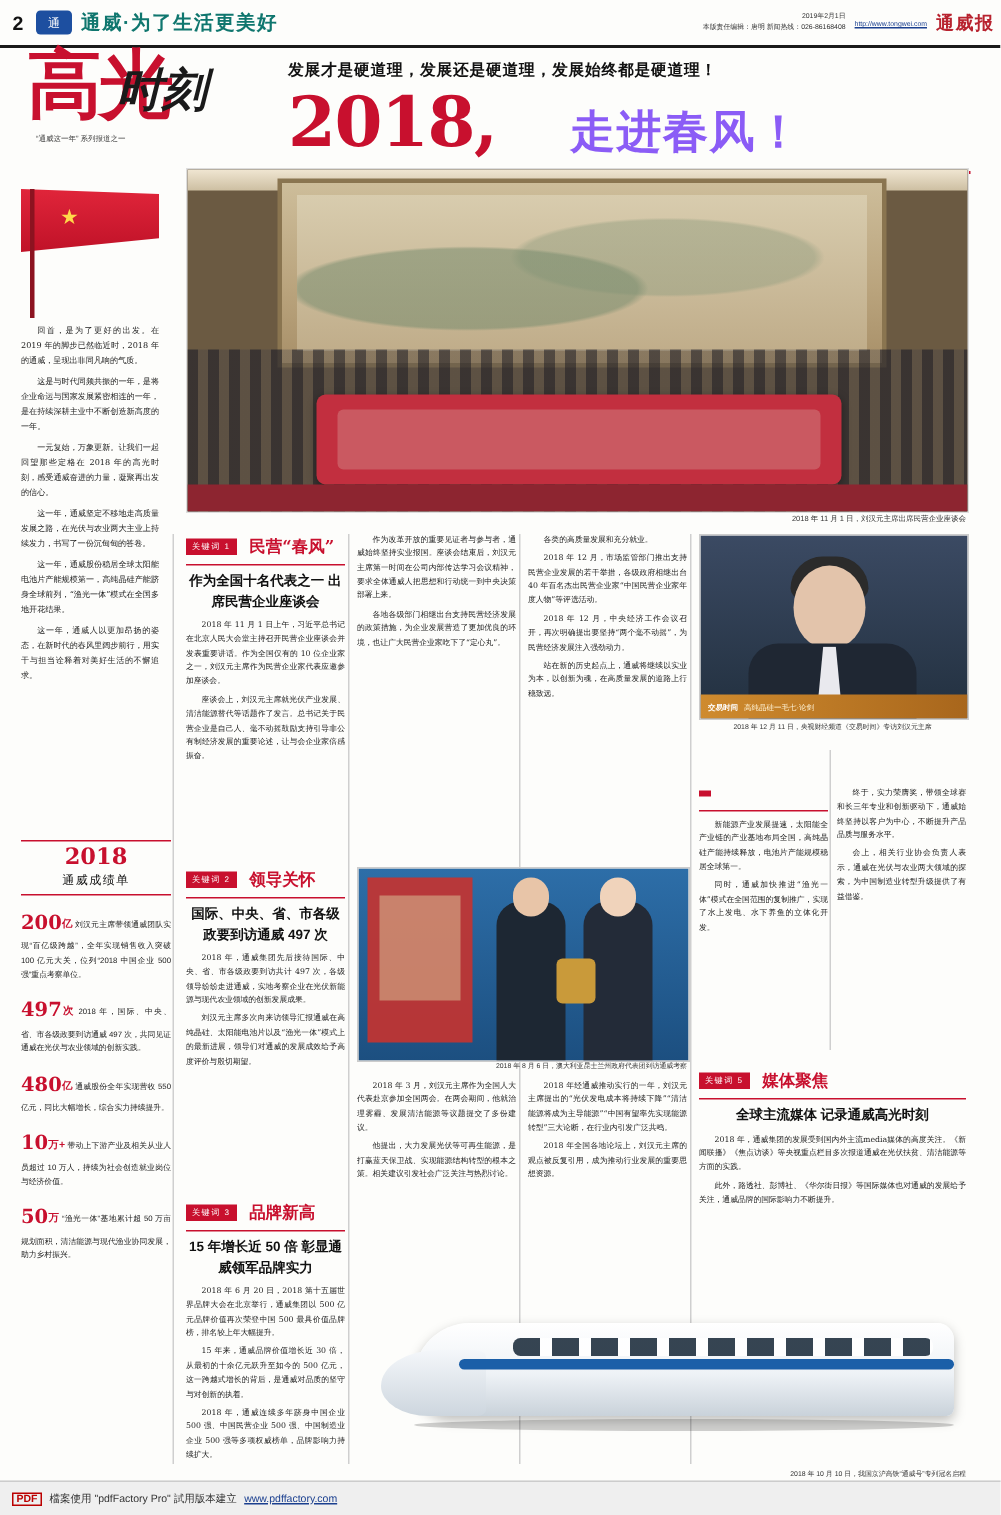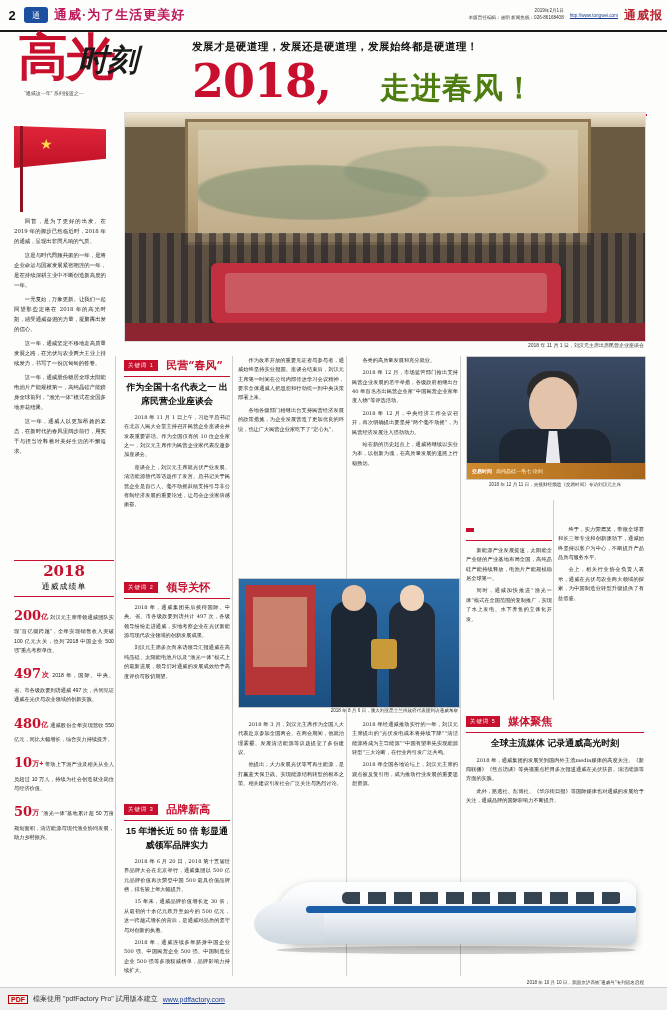--- a/index.html
+++ b/index.html
@@ -28,21 +28,21 @@
     width:16px;text-align:center;font-size:13px;font-weight:bold;color:#111;
     margin-left:4px;
   }
   .mh-logo{
     width:24px;height:16px;margin-left:4px;
     background:#1d4fa0;border-radius:3px;
     display:flex;align-items:center;justify-content:center;
   }
   .mh-logo span{color:#fff;font-size:8px;}
   .mh-title{
-    font-size:13px;font-weight:bold;margin-left:6px;letter-spacing:1px;color:#be185d;
+    font-size:13px;font-weight:bold;margin-left:6px;letter-spacing:1px;color:#0f766e;
   }
   .mh-right{
     margin-left:auto;display:flex;align-items:center;gap:6px;padding-right:4px;
   }
   .mh-meta{font-size:4.6px;line-height:1.5;color:#333;text-align:right;}
   .mh-url{font-size:4.6px;color:#1a3f8f;text-decoration:underline;}
   .mh-brand{
     font-size:12px;font-weight:bold;color:#b8232f;
     font-family:"DejaVu Serif",serif;letter-spacing:1px;
   }
@@ -71,21 +71,21 @@
     font-size:10.5px;font-weight:bold;color:#111;letter-spacing:0.5px;
   }
   .year-2018{
     position:absolute;left:192px;top:26px;
     font-family:"DejaVu Serif",serif;
     font-size:46px;font-weight:bold;color:#c8102e;line-height:1;
     letter-spacing:-1px;
   }
   .year-rest{
     position:absolute;left:380px;top:36px;
-    font-size:30px;font-weight:bold;color:#4d7c0f;letter-spacing:1px;
+    font-size:30px;font-weight:bold;color:#8b5cf6;letter-spacing:1px;
   }
   .redline{
     position:absolute;left:192px;top:82px;width:455px;height:2px;background:#c8102e;
   }
 
   
   .flag{
     position:absolute;left:14px;top:126px;width:92px;height:86px;
   }
   .flag .f1{
@@ -452,20 +452,22 @@
       <p>终于，实力荣膺奖，带领全球赛和长三年专业和创新驱动下，通威始终坚持以客户为中心，不断提升产品品质与服务水平。</p>
       <p>会上，相关行业协会负责人表示，通威在光伏与农业两大领域的探索，为中国制造业转型升级提供了有益借鉴。</p>
     </div>
   </div>
 
   <div class="blkG">
     <div class="keyrow">
       <span class="keytag">关键词 2</span>
       <span class="keyword">领导关怀</span>
     </div>
+    <h3 class="sub">国际、中央、省、市各级
+政要到访通威 497 次</h3>
     <div class="body-txt">
       <p>2018 年，通威集团先后接待国际、中央、省、市各级政要到访共计 497 次，各级领导纷纷走进通威，实地考察企业在光伏新能源与现代农业领域的创新发展成果。</p>
       <p>刘汉元主席多次向来访领导汇报通威在高纯晶硅、太阳能电池片以及“渔光一体”模式上的最新进展，领导们对通威的发展成效给予高度评价与殷切期望。</p>
     </div>
   </div>
 
   <div class="photo-hand">
     <div class="ph-board"></div>
     <div class="ph-p1"></div>
     <div class="ph-p2"></div>

